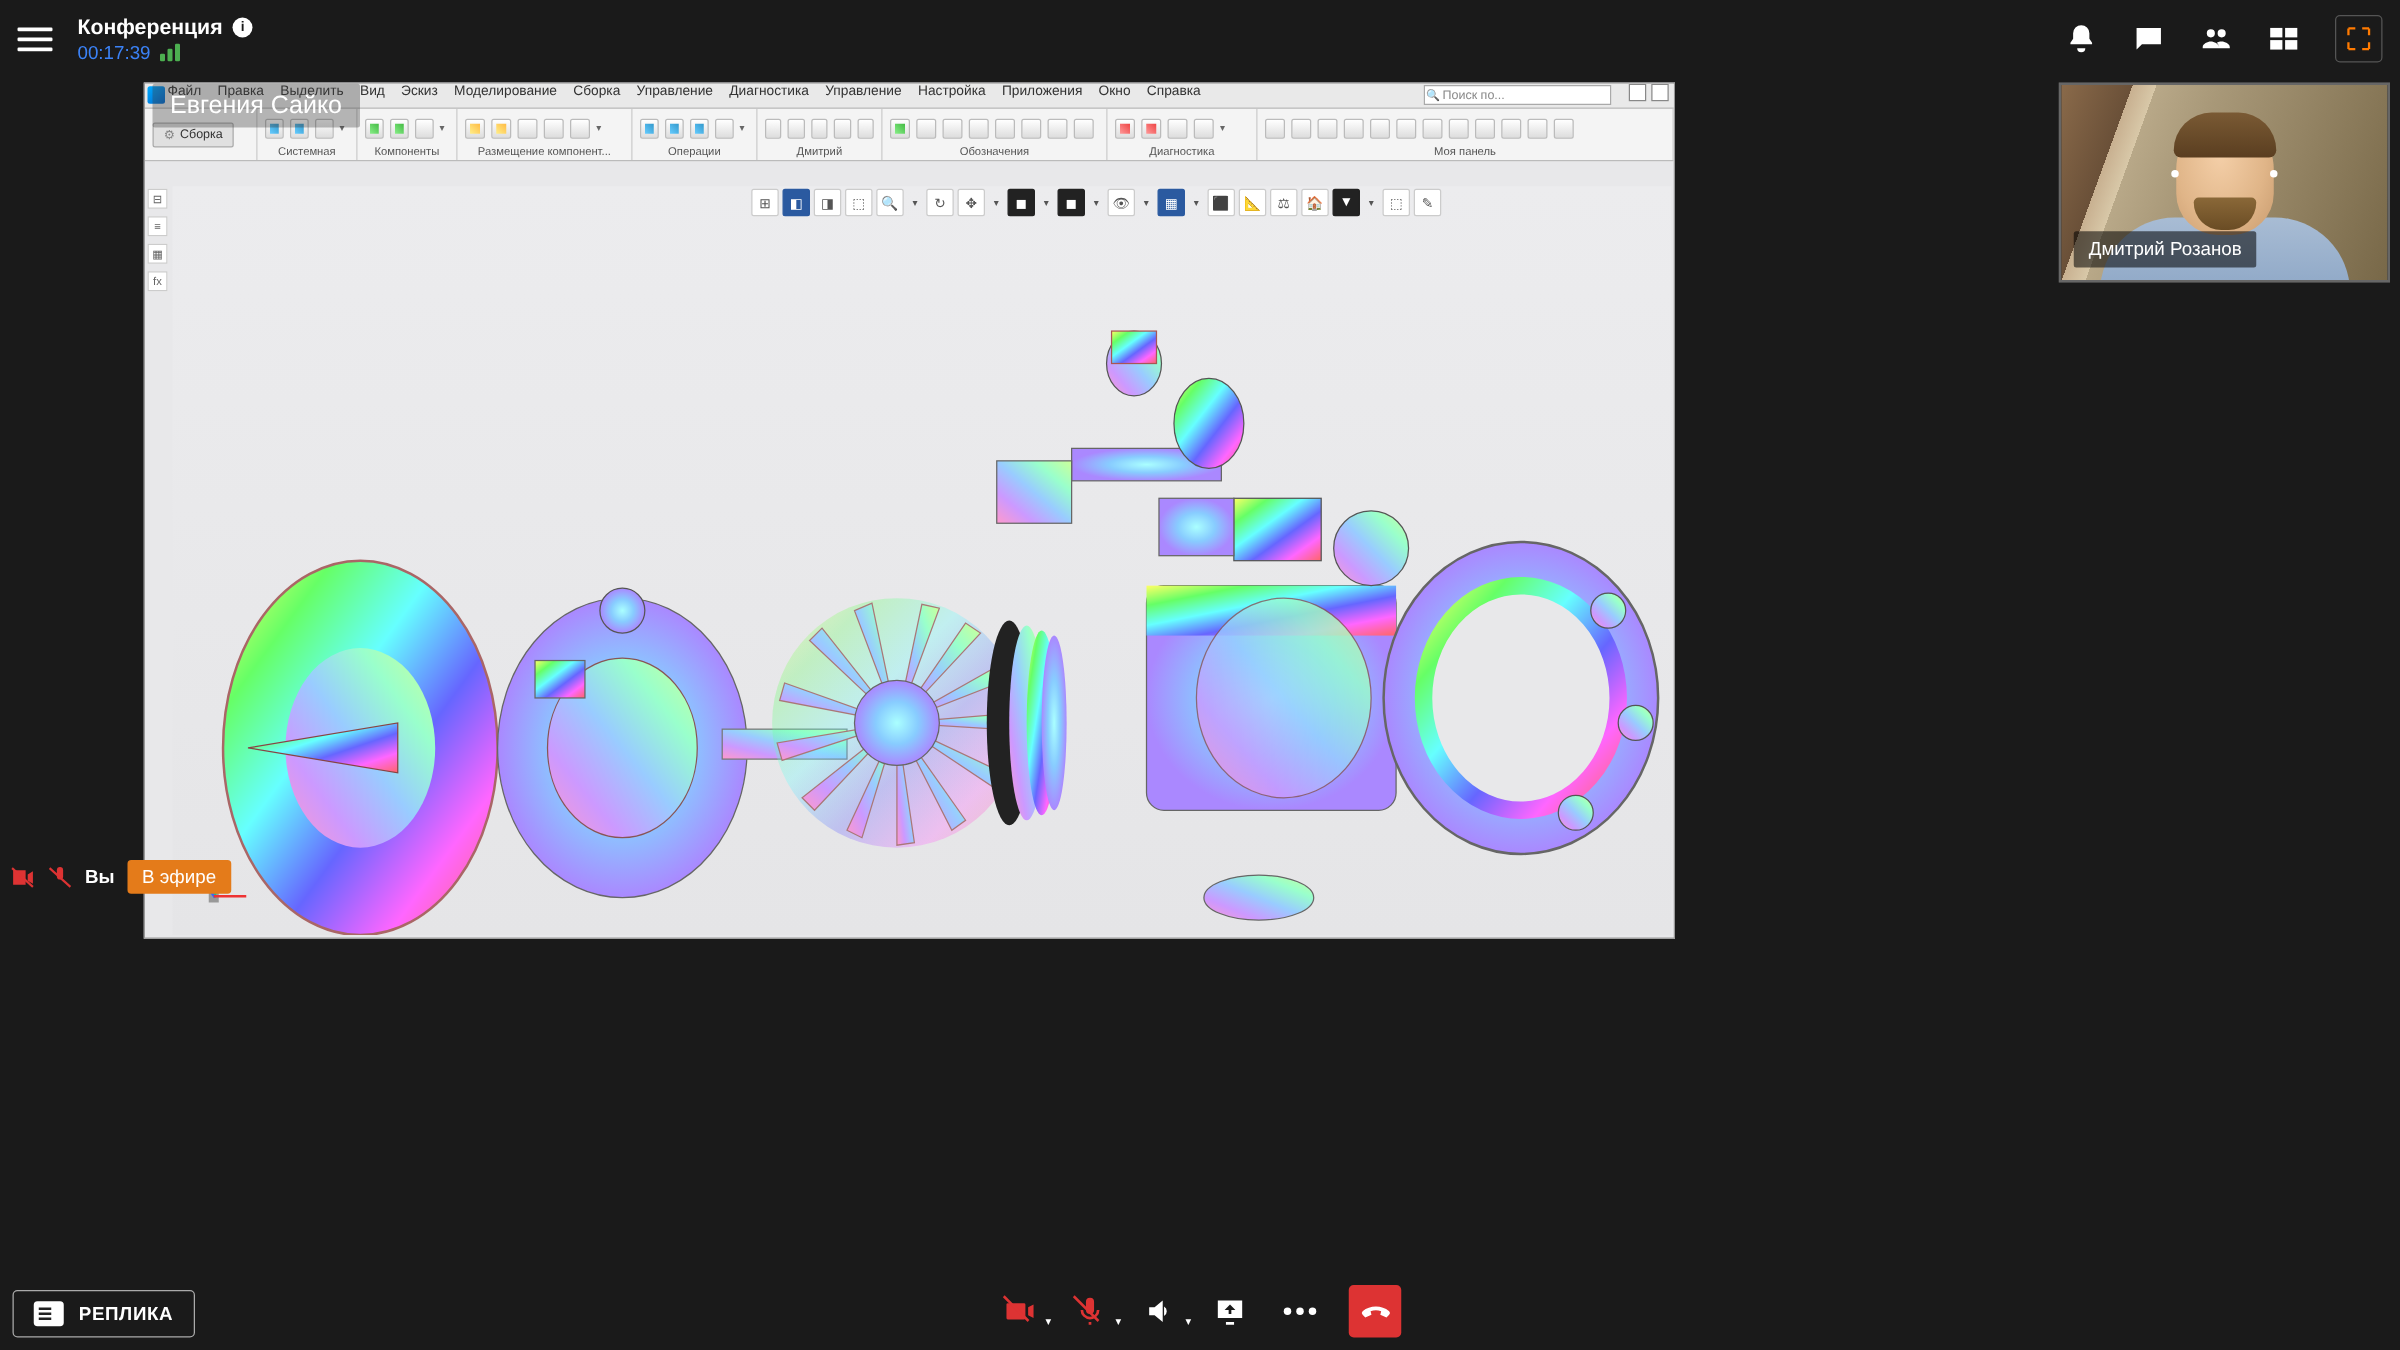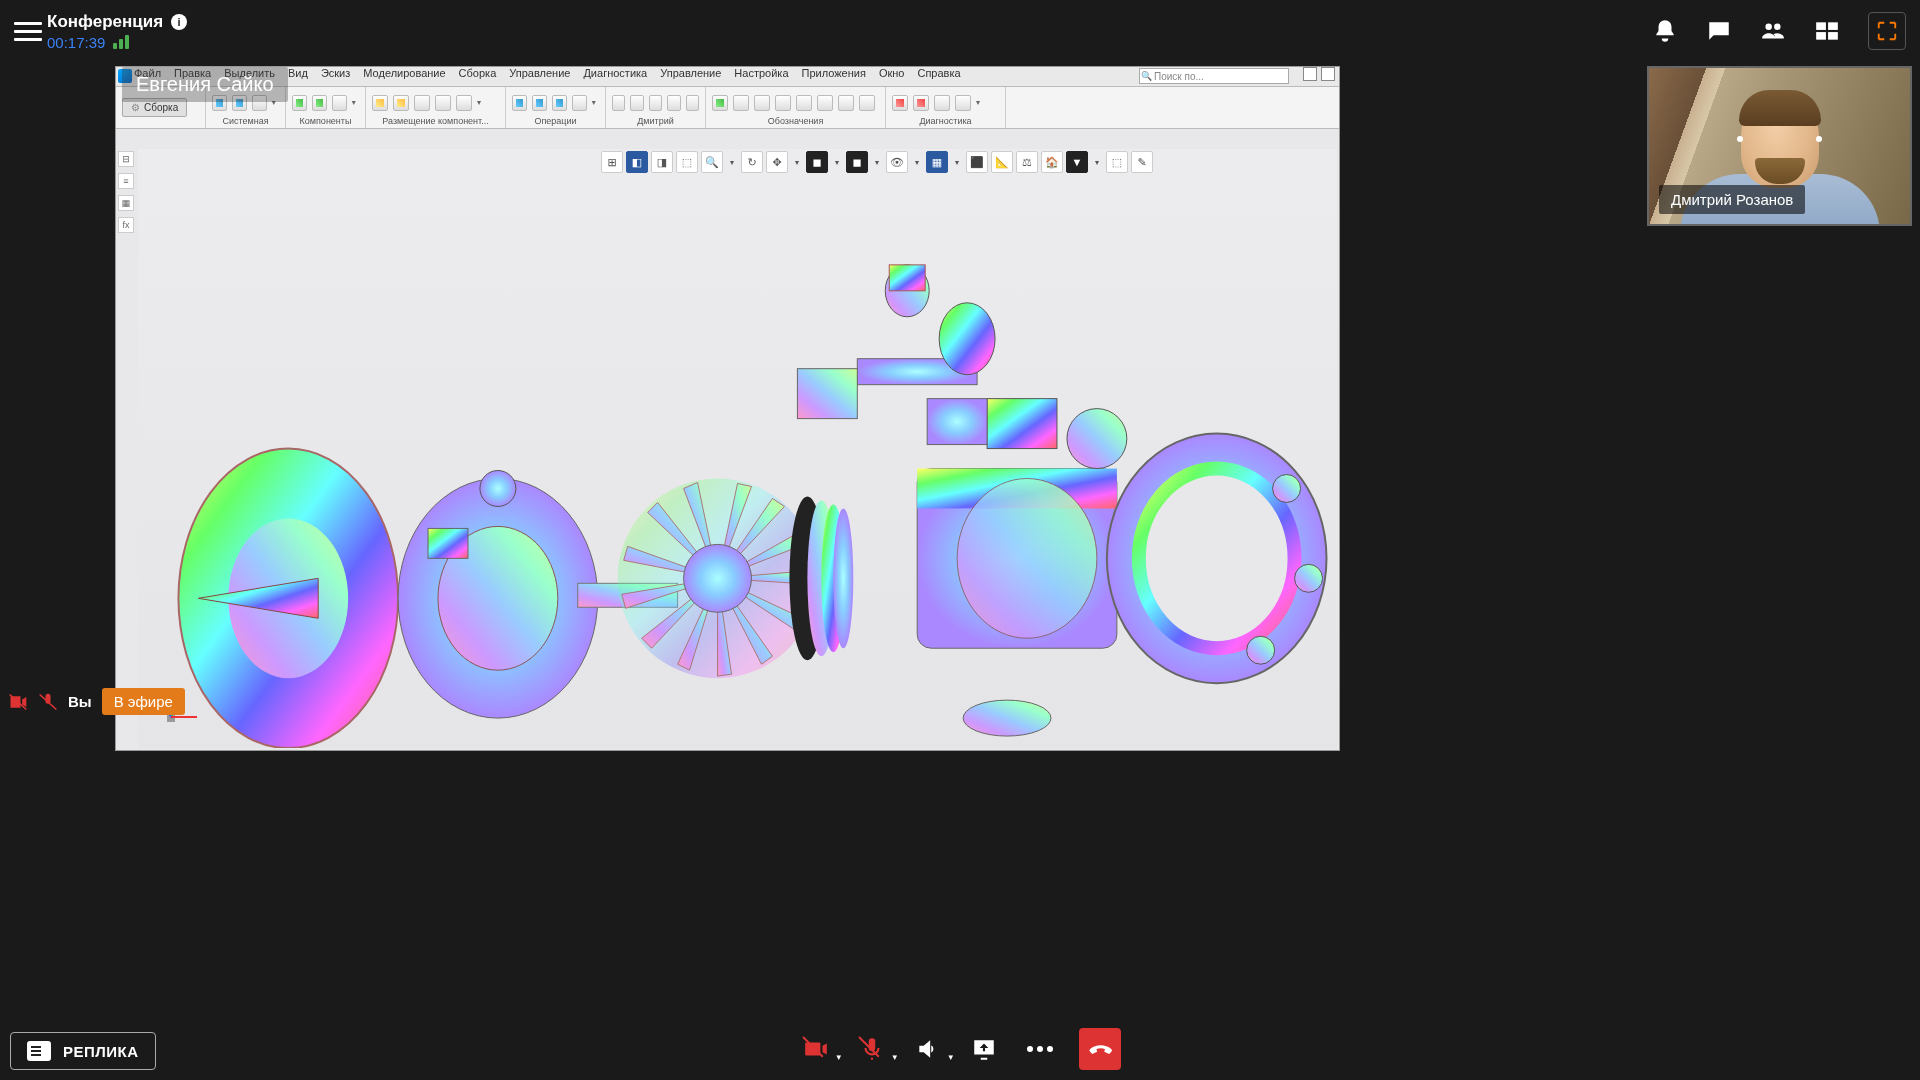--- a/index.html
+++ b/index.html
@@ -2,21 +2,21 @@
 <html><head>
 <meta charset="utf-8">
 <style>
 *{margin:0;padding:0;box-sizing:border-box;font-family:Arial,sans-serif}
 html,body{width:1456px;height:816px;background:#1a1a1a;overflow:hidden;color:#fff}
 
 
 .topbar{position:absolute;top:0;left:0;right:0;height:62px;background:#1a1a1a;display:flex;align-items:center;padding:0 14px}
 .hamburger{width:28px;height:28px;display:flex;flex-direction:column;justify-content:center;gap:5px;cursor:pointer}
 .hamburger span{display:block;height:3px;background:#fff;border-radius:1px}
-.conf-block{margin-left:5px;display:flex;flex-direction:column;gap:2px}
+.conf-block{margin-left:20px;display:flex;flex-direction:column;gap:2px}
 .conf-row{display:flex;align-items:center;gap:8px}
 .conf-title{font-size:17px;font-weight:700;color:#fff}
 .info-dot{width:16px;height:16px;border-radius:50%;background:#fff;color:#1a1a1a;font-size:11px;font-weight:700;display:flex;align-items:center;justify-content:center}
 .conf-sub{display:flex;align-items:center;gap:8px}
 .conf-time{font-size:15px;color:#3b82f6}
 .signal{display:flex;align-items:flex-end;gap:2px}
 .signal span{width:4px;background:#4CAF50;display:block;border-radius:1px}
 .signal span:nth-child(1){height:6px}
 .signal span:nth-child(2){height:10px}
 .signal span:nth-child(3){height:14px}
@@ -275,20 +275,37 @@
       <div class="rgroup" style="width:120px">
         <div class="icons">
             <span class="ti r"></span>
             <span class="ti r"></span>
             <span class="ti"></span>
             <span class="ti"></span>
             <span class="dd">▾</span>
           </div>
         <div class="glabel">Диагностика</div>
       </div>
+      <div class="rgroup" style="flex:1">
+        <div class="icons">
+            <span class="ti"></span>
+            <span class="ti"></span>
+            <span class="ti"></span>
+            <span class="ti"></span>
+            <span class="ti"></span>
+            <span class="ti"></span>
+            <span class="ti"></span>
+            <span class="ti"></span>
+            <span class="ti"></span>
+            <span class="ti"></span>
+            <span class="ti"></span>
+            <span class="ti"></span>
+          </div>
+        <div class="glabel">Моя панель</div>
+      </div>
     </div>
   </div>
 
   <div class="vt-row">
     <span class="vt">⊞</span>
     <span class="vt blue">◧</span>
     <span class="vt">◨</span>
     <span class="vt">⬚</span>
     <span class="vt">🔍</span>
       <span class="vt dd">▾</span>

